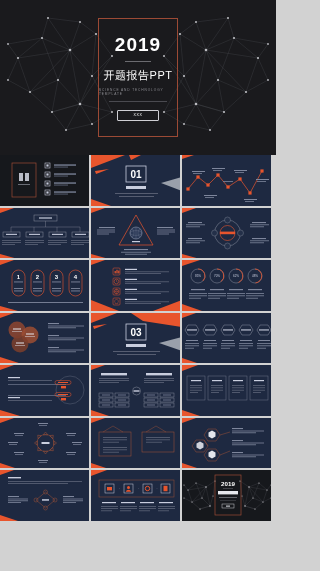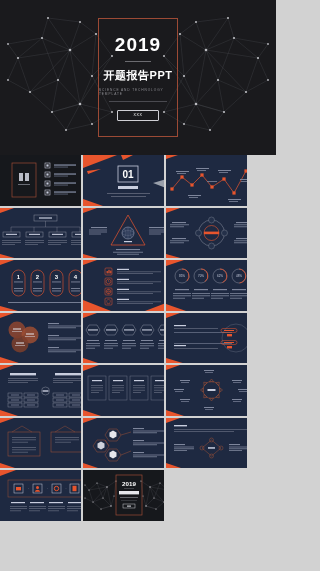--- a/index.html
+++ b/index.html
@@ -6,29 +6,29 @@
   body{width:276px;height:571px;overflow:hidden;font-family:"Liberation Sans",sans-serif;}
   .page{width:276px;height:571px;position:relative;background:#d2d2d2;}
 
   
   .cover{position:absolute;left:0;top:0;width:276px;height:155px;background:#1a1a1d;overflow:hidden;}
   .cover .net{position:absolute;top:0;left:0;width:276px;height:155px;opacity:.85;}
   .cover-frame{position:absolute;left:98px;top:18px;width:80px;height:119px;border:1.6px solid #9c4a35;box-sizing:border-box;}
   .cover-inner{position:absolute;left:0;top:0;width:100%;height:100%;display:flex;flex-direction:column;align-items:center;justify-content:center;}
   .c-year{color:#fff;font-size:19px;font-weight:bold;letter-spacing:1px;line-height:1;}
   .c-rule{width:26px;height:1px;background:#6b6b70;margin:7px 0 6px;}
-  .c-title{color:#fff;font-size:11px;font-weight:bold;letter-spacing:.5px;}
+  .c-title{color:#fff;font-size:11px;font-weight:normal;letter-spacing:.5px;}
   .c-sub{color:#8d8d93;font-size:3.2px;letter-spacing:.9px;margin-top:5px;}
   .c-rule2{width:58px;height:1px;background:#4a4a50;margin:5px 0 8px;}
   .c-btn{width:40px;height:9px;border:1px solid #cfcfd4;border-radius:1px;display:flex;align-items:center;justify-content:center;}
   .c-btn span{color:#fff;font-size:3.6px;letter-spacing:.6px;}
 
   
   .grid{position:absolute;left:0;top:155px;width:276px;display:flex;flex-wrap:wrap;gap:2px;}
-  .thumb{width:81px;height:50.5px;background:#1e2941;position:relative;overflow:hidden;}
+  .thumb{width:89px;height:50.5px;background:#1e2941;position:relative;overflow:hidden;}
   .thumb.dark{background:#16181c;}
   .thumb.empty{background:#d2d2d2;}
   .thumb svg{position:absolute;left:0;top:0;}
   .num-big{color:#fff;font-weight:bold;}
 </style>
 </head>
 <body>
 
 <div class="page">
 
@@ -406,20 +406,33 @@
           <rect x="48" y="22" width="11" height="1.1"></rect>
             <rect x="48" y="24.6" width="36" height="0.8"></rect>
             <rect x="48" y="26.4" width="28" height="0.8"></rect>
           <rect x="48" y="34" width="11" height="1.1"></rect>
             <rect x="48" y="36.6" width="36" height="0.8"></rect>
             <rect x="48" y="38.4" width="28" height="0.8"></rect>
         </g>
       </svg>
     </div>
 
+    <div class="thumb">
+      <svg width="91" height="51" viewBox="0 0 91 51">
+        <polygon points="0,0 26,0 0,10" fill="#e8552d"></polygon>
+        <polygon points="40,0 91,0 91,14 52,8" fill="#e8552d"></polygon>
+        <polygon points="2,13 16,11 3,16" fill="#e8552d"></polygon>
+        <polygon points="68,30 91,24 91,38" fill="#9aa0ab"></polygon>
+        <rect x="35" y="11" width="20" height="16" fill="none" stroke="#c9cede" stroke-width="0.8"></rect>
+        <text x="45" y="23.4" fill="#ffffff" font-size="10" font-weight="bold" text-anchor="middle" font-family="Liberation Sans">03</text>
+        <rect x="35" y="31" width="20" height="3" fill="#c9cede"></rect>
+        <rect x="22" y="38" width="47" height="0.9" fill="#5d6478"></rect>
+        <rect x="26" y="41" width="39" height="0.9" fill="#5d6478"></rect>
+      </svg>
+    </div>
 
     <div class="thumb">
       <svg width="91" height="51" viewBox="0 0 91 51">
         <polygon points="0,0 14,0 0,5" fill="#e8552d"></polygon>
         <polygon points="0,45 18,51 0,51" fill="#e8552d"></polygon>
         <g fill="none" stroke="#8a90a0" stroke-width="0.5">
           <polygon points="6,12 14,12 17,17 14,22 6,22 3,17"></polygon>
           <polygon points="24,12 32,12 35,17 32,22 24,22 21,17"></polygon>
           <polygon points="42,12 50,12 53,17 50,22 42,22 39,17"></polygon>
           <polygon points="60,12 68,12 71,17 68,22 60,22 57,17"></polygon>

